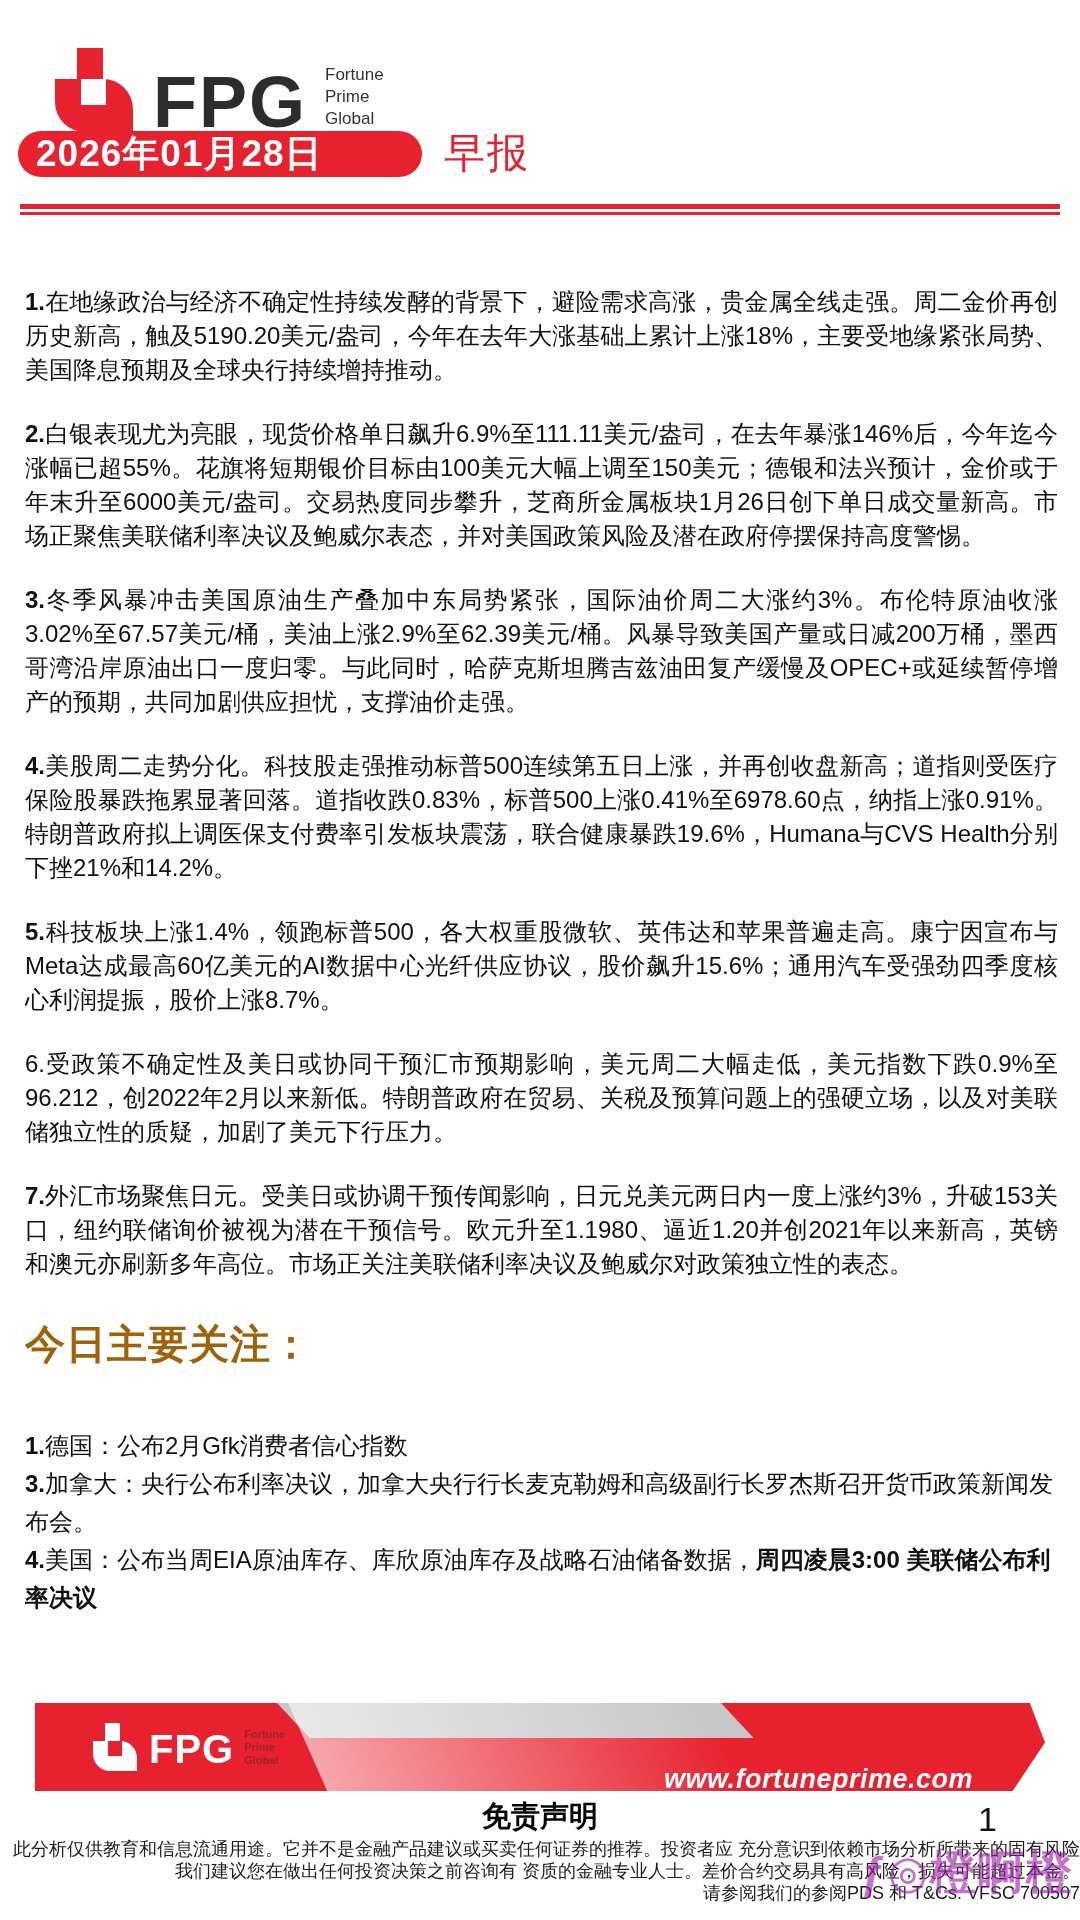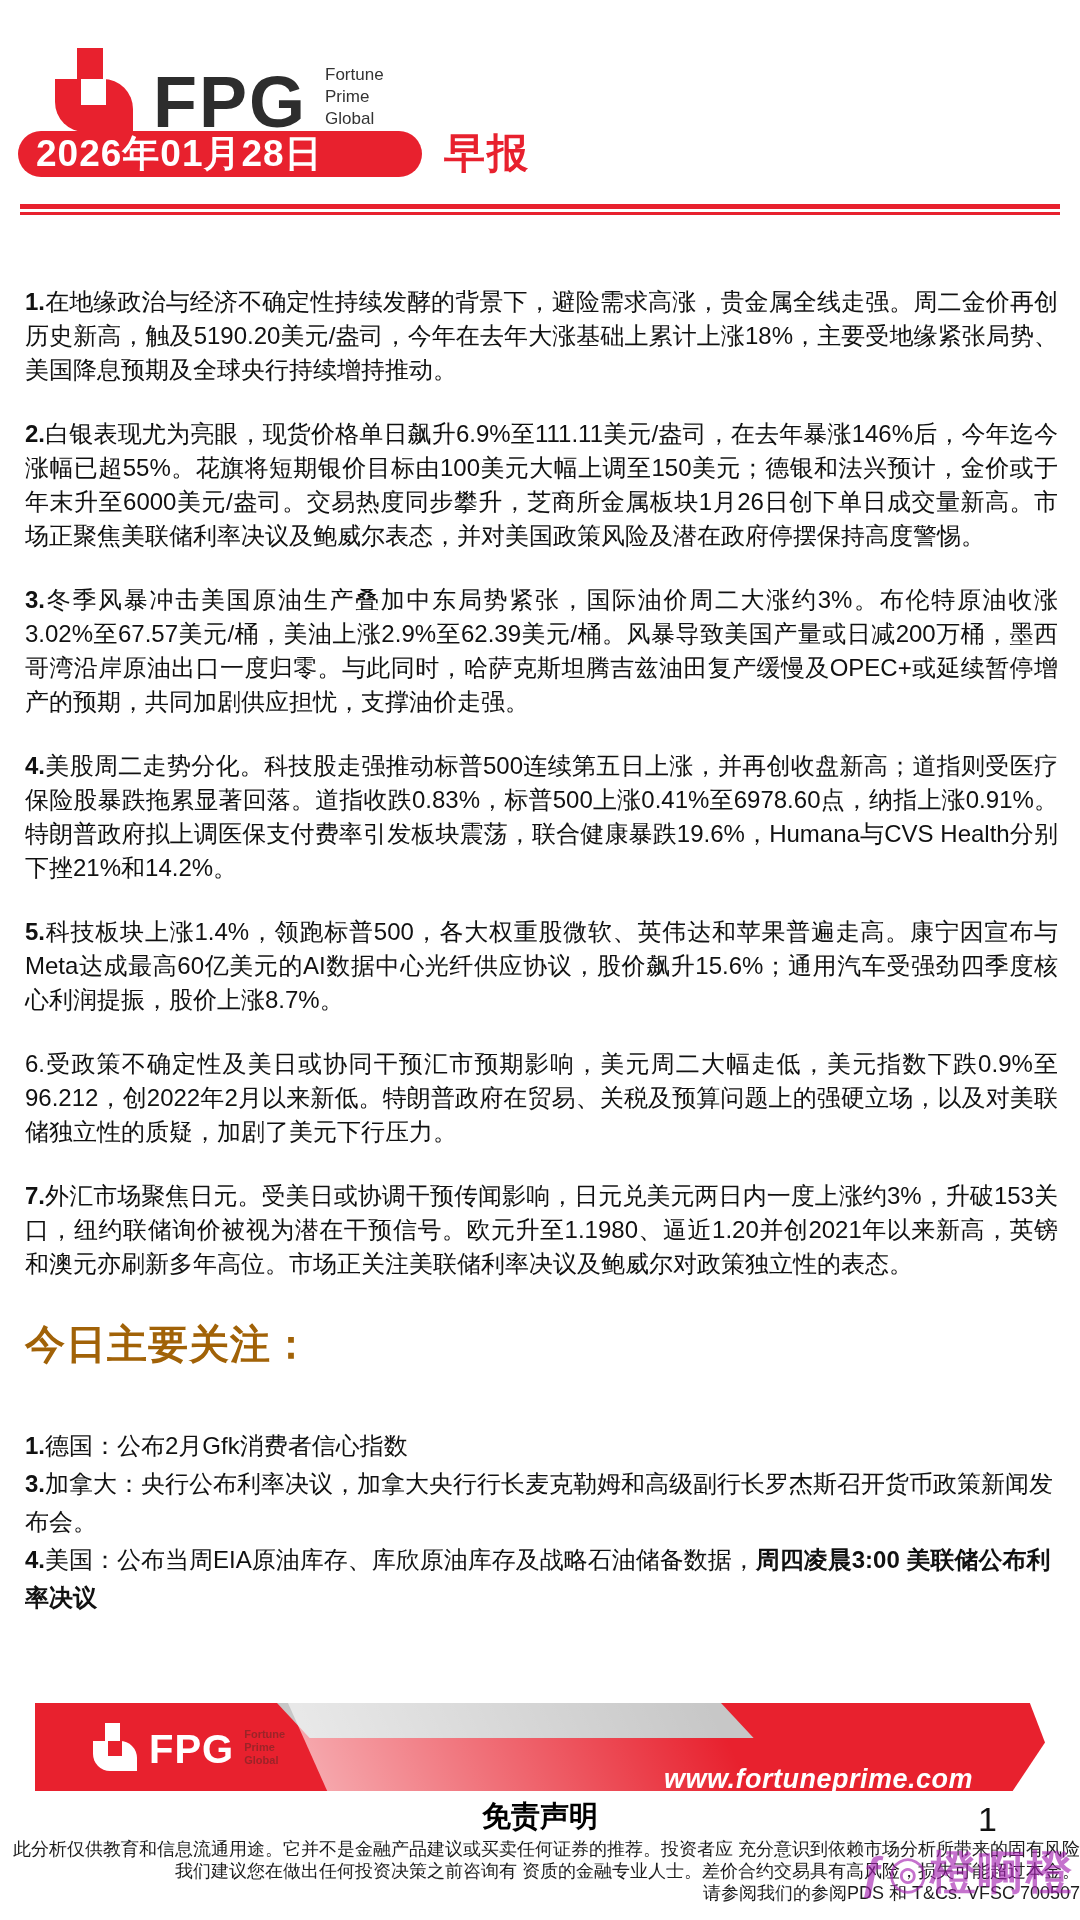--- a/index.html
+++ b/index.html
@@ -13,21 +13,21 @@
   .fpg-icon{position:relative;width:78px;height:84px;}
   .fpg-icon .sq{position:absolute;left:28%;top:0;width:33%;height:37%;background:var(--red);}
   .fpg-icon .main{position:absolute;left:0;top:37%;width:100%;height:63%;background:var(--red);border-radius:0 30px 0 30px;}
   .fpg-icon .notch{position:absolute;left:33%;top:37%;width:33%;height:31%;background:#fff;}
   .fpg-word{margin-left:20px;font-size:72px;line-height:76px;font-weight:700;letter-spacing:2px;color:#2d2d2d;transform:translateY(8px);}
   .fpg-sub{margin-left:18px;font-size:17px;line-height:22px;color:#333;padding-bottom:2px;}
 
   
   .date-row{position:absolute;top:126px;left:18px;display:flex;align-items:center;text-align:right;}
   .date-pill{width:404px;height:46px;background:var(--red);border-radius:23px;color:#fff;font-size:37px;font-weight:700;display:flex;align-items:center;padding-left:18px;letter-spacing:1px;}
-  .report-type{margin-left:22px;font-size:41px;font-weight:700;color:var(--red);letter-spacing:2px;}
+  .report-type{margin-left:22px;font-size:41px;font-weight:400;color:var(--red);letter-spacing:2px;}
 
   .rule{position:absolute;top:204px;left:20px;right:20px;border-top:5px solid var(--red);border-bottom:3px solid var(--red);height:11px;}
 
   
   .content{position:absolute;top:245px;left:25px;width:1033px;margin-top:40px;}
   .news-item{font-size:24px;line-height:34px;margin:0 0 30px;color:var(--ink);text-align:justify;}
   .news-item .num{font-weight:400;}
   .news-item .num.b{font-weight:700;}
   .focus-heading{font-size:40px;line-height:46px;font-weight:700;margin:40px 0 60px;color:#a16207;letter-spacing:1px;}
   .focus-item{font-size:24px;line-height:38px;color:var(--ink);}

